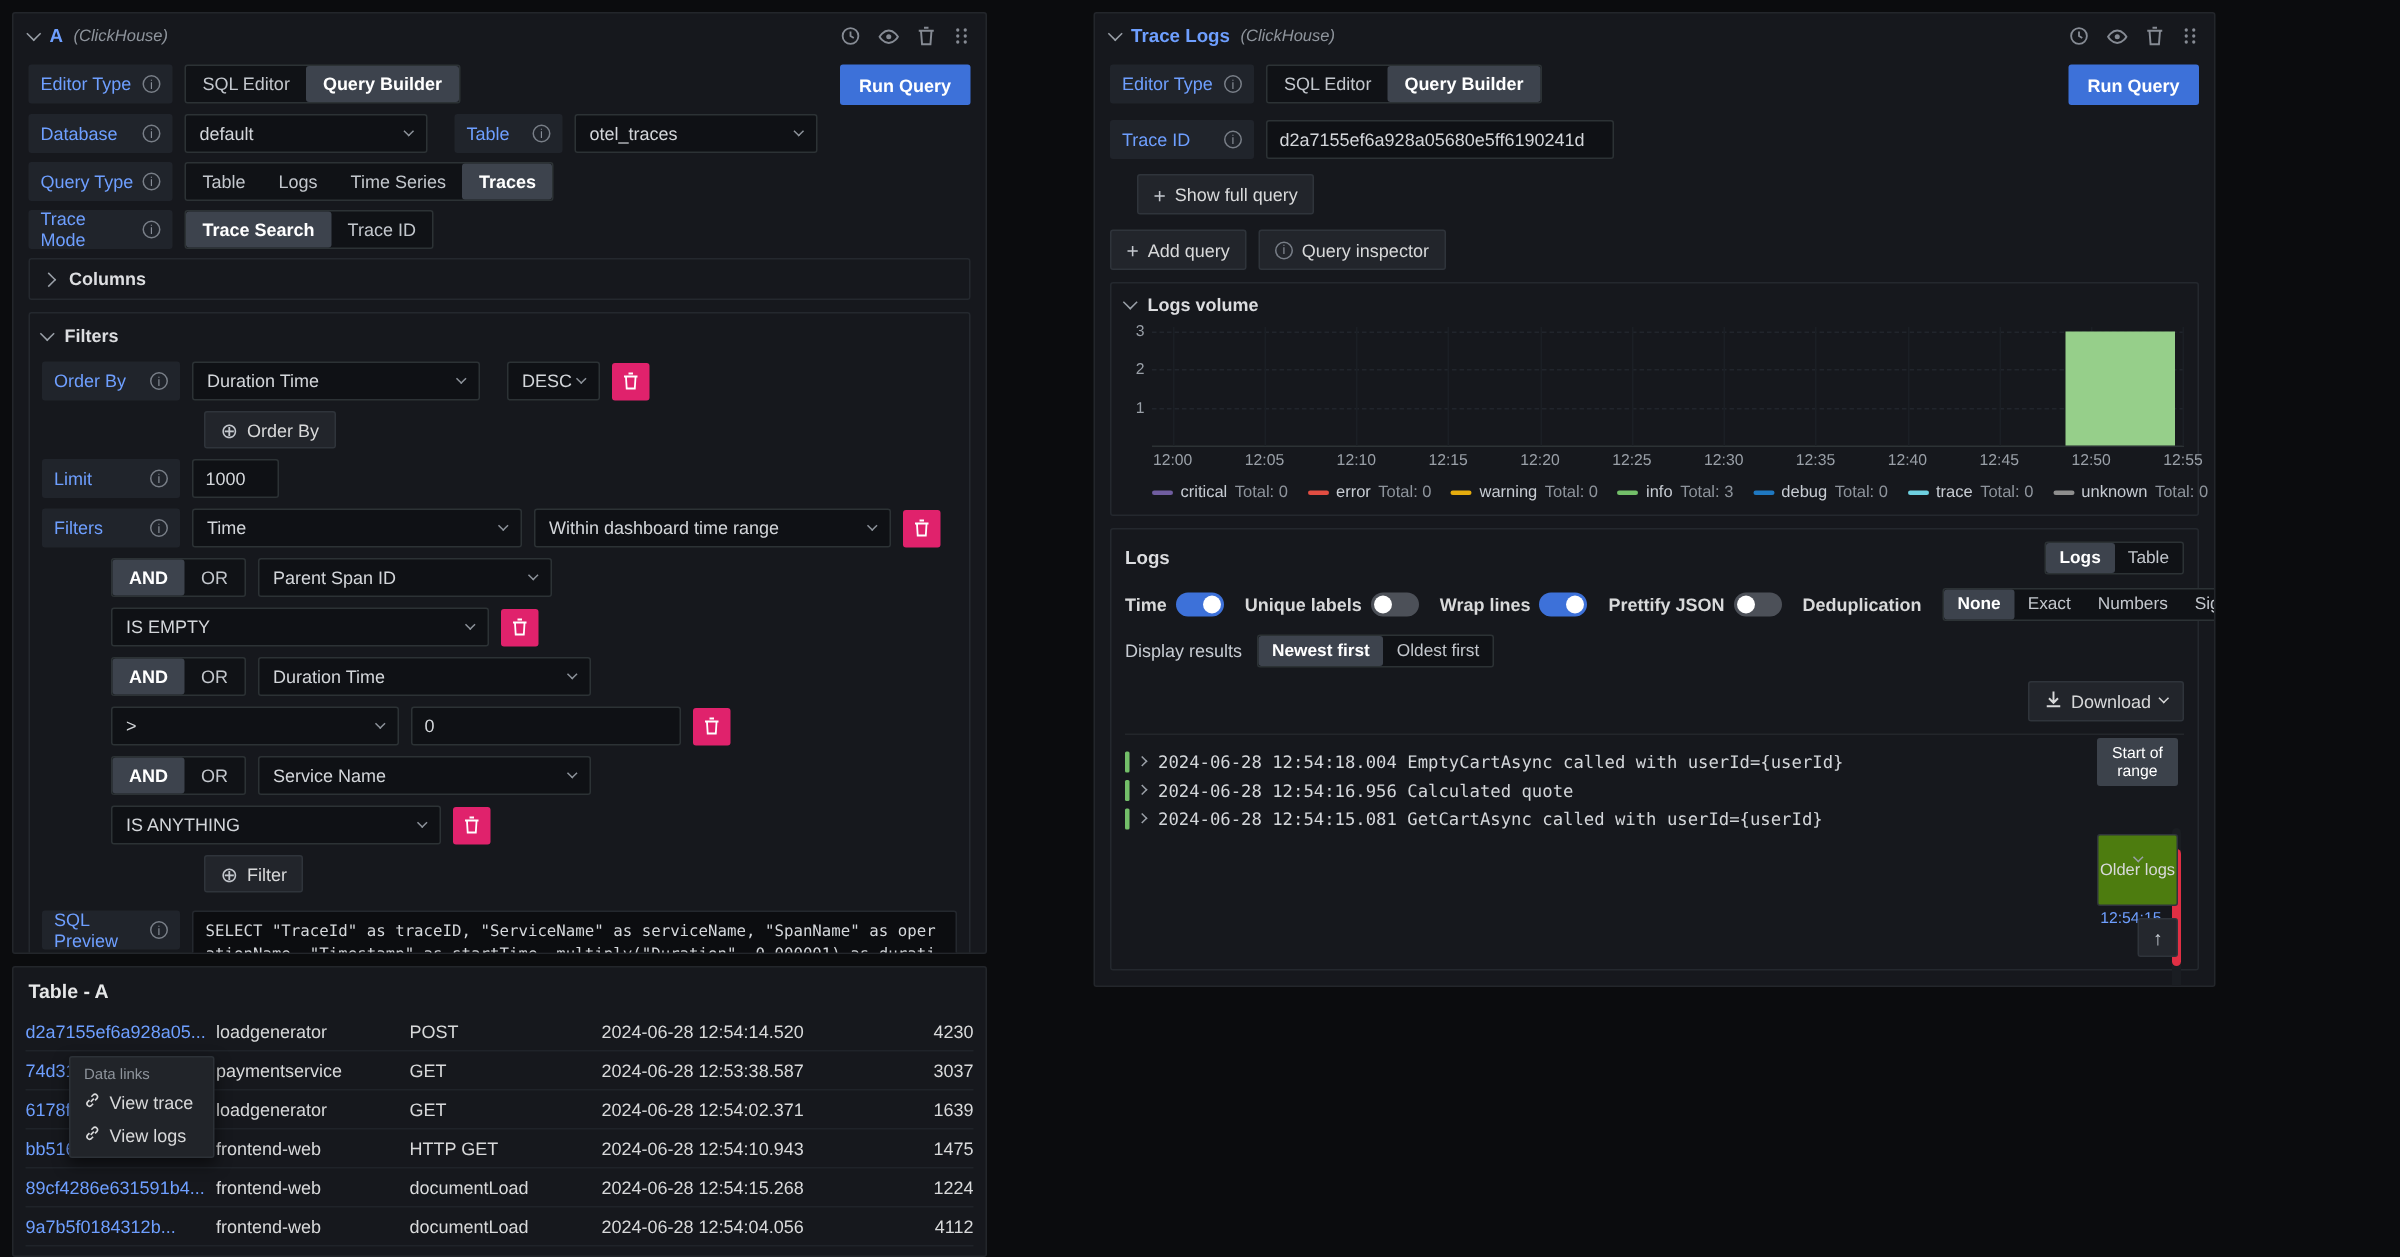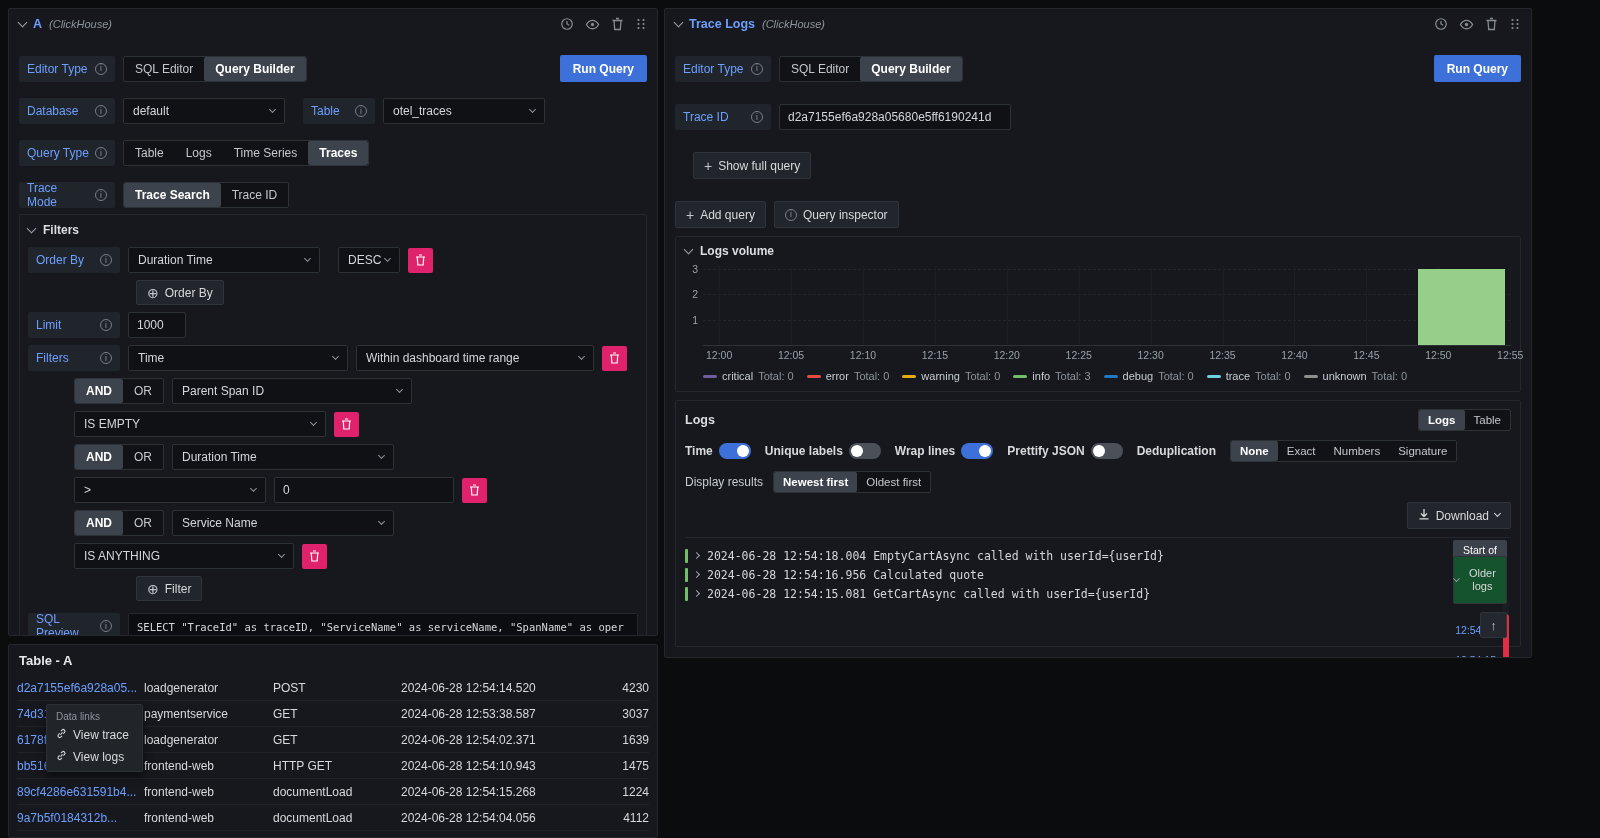--- a/index.html
+++ b/index.html
@@ -9,21 +9,21 @@
   .phead{display:flex;align-items:center;height:30px;padding:0 10px;gap:7px}
   .ptitle{color:#6e9fff;font-weight:700;font-size:12.5px}
   .ptitle.white{color:#e6e7e8;font-size:13px}
   .pds{color:#8e949c;font-style:italic;font-size:11px}
   .picons{margin-left:auto;display:flex;gap:11px;align-items:center;color:#868b94}
   .picons svg{display:block}
   .chev{display:inline-block;width:7px;height:7px;border-right:1.5px solid currentColor;border-bottom:1.5px solid currentColor;transform:rotate(45deg);margin-top:-4px}
   .chev.right{transform:rotate(-45deg);margin-top:0;margin-right:2px}
   .chev.sm{width:5px;height:5px;border-width:1px}
   .chev.dim{color:#9aa0a8}
-  .qrow{display:flex;align-items:center;gap:8px;margin:16px 10px 6px}
+  .qrow{display:flex;align-items:flex-start;gap:8px;margin:4px 10px 6px}
   .spacer{flex:1}
   .flabel{display:inline-flex;align-items:center;justify-content:space-between;background:#20242b;color:#6e9fff;height:26px;padding:0 8px;border-radius:2px;flex:none}
   .w96{width:96px}.w92{width:92px}.w72{width:72px}
   .info{width:12px;height:12px;border-radius:50%;border:1px solid #787e87;color:#8b919a;font-size:8.5px;display:inline-flex;align-items:center;justify-content:center;line-height:1;flex:none;margin-left:6px}
   .seg{display:inline-flex;align-items:stretch;background:#101216;border:1px solid #2c3235;border-radius:2px;height:26px;flex:none}
   .seg .opt{display:flex;align-items:center;padding:0 11px;color:#c3c7cd;cursor:pointer;white-space:nowrap}
   .seg .opt.active{background:#3d434d;color:#fff;font-weight:600;border-radius:2px}
   .seg.small{height:22px}
   .seg.small .opt{padding:0 9px;font-size:11.5px}
   .btn-primary{display:inline-flex;align-items:center;justify-content:center;height:27px;padding:0 13px;border:none;border-radius:2px;color:#fff;font-weight:600;font-size:12px;font-family:inherit;cursor:pointer;flex:none}
@@ -83,21 +83,21 @@
   .dimlbl{color:#c7ccd3}
   .dlrow{display:flex;justify-content:flex-end;margin-top:9px}
   .lglist{position:relative;flex:1;margin-top:8px;border-top:1px solid #23262b;padding-top:8px;min-height:0}
   .logline{display:flex;align-items:center;gap:6px;height:19px;cursor:pointer}
   .lbar{width:3px;height:14px;border-radius:1px;flex:none}
   .ltext{font-family:"DejaVu Sans Mono",monospace;font-size:11.5px;color:#d3d6da;white-space:nowrap}
   .sor{position:absolute;top:2px;right:4px;width:54px;background:#3c424b;border-radius:2px;color:#fff;font-size:10.5px;text-align:center;padding:4px 5px;line-height:12px}
   .rtime{position:absolute;right:15px;color:#6e9fff;font-size:10.5px}
   .sbtrack{position:absolute;right:2px;top:62px;width:6px;height:122px;background:#1a1d22;border-radius:3px;cursor:pointer}
   .sbthumb{position:absolute;left:0;top:14px;width:6px;height:78px;border-radius:3px}
-  .older{position:absolute;right:4px;bottom:34px;width:54px;height:48px;background:#14532d;border:1px solid #2f343b;border-radius:2px;color:#d8d9da;font-size:11px;line-height:13px;cursor:pointer;display:flex;align-items:center;justify-content:center;gap:0;font-family:inherit}
+  .older{position:absolute;right:4px;bottom:34px;width:54px;height:48px;background:#4d7c0f;border:1px solid #2f343b;border-radius:2px;color:#d8d9da;font-size:11px;line-height:13px;cursor:pointer;display:flex;flex-direction:column;align-items:center;justify-content:center;gap:0;font-family:inherit}
   .upbtn{position:absolute;right:4px;bottom:0;width:27px;height:26px;background:#24272d;border:1px solid #2f343b;border-radius:2px;color:#c7ccd3;font-size:13px;cursor:pointer;font-family:inherit}
 </style>
 </head>
 <body>
 
 <div class="panel" style="left:8px;top:8px;width:650px;height:628px">
   <div class="phead">
     <span class="chev dim"></span>
     <span class="ptitle">A</span>
     <span class="pds">(ClickHouse)</span>
@@ -181,20 +181,24 @@
     <span class="flabel w96">
         <span>Trace Mode</span>
         <span class="info">i</span>
       </span>
     <span class="seg">
       <span class="opt active">Trace Search</span>
       <span class="opt">Trace ID</span>
     </span>
   </div>
 
+  <div class="cbox">
+    <span class="chev right dim"></span>
+    <span class="sect">Columns</span>
+  </div>
 
   <div class="fbox">
     <div class="fhead">
       <span class="chev dim"></span>
       <span class="sect">Filters</span>
     </div>
 
     <div class="frow">
       <span class="flabel w92">
           <span>Order By</span>
@@ -248,21 +252,21 @@
             <path d="M1 3h9M4 1h3M2.3 3l.5 8h5.4l.5-8"></path>
           </svg>
         </button>
     </div>
 
     <div class="frow ind">
       <span class="seg">
         <span class="opt active">AND</span>
         <span class="opt">OR</span>
       </span>
-      <span class="select" style="width:240px">
+      <span class="select" style="width:196px">
           <span>Parent Span ID</span>
           <span class="chev sm"></span>
         </span>
     </div>
     <div class="frow ind">
       <span class="select" style="width:252px">
           <span>IS EMPTY</span>
           <span class="chev sm"></span>
         </span>
       <button class="del" style="background: rgb(224, 34, 108);">
@@ -393,21 +397,21 @@
     </div>
     <div class="ctxitem">
       <span><svg width="11" height="11" viewBox="0 0 16 16" fill="none" stroke="currentColor" stroke-width="1.6">
             <path d="M6.5 9.5 9.5 6.5M7.2 4.6l1.9-1.9a2.5 2.5 0 0 1 3.5 3.5l-1.9 1.9M8.8 11.4l-1.9 1.9a2.5 2.5 0 0 1-3.5-3.5l1.9-1.9"></path>
           </svg></span>
       <span>View logs</span>
     </div>
   </div>
 </div>
 
-<div class="panel rpanel" style="left:664px;top:8px;width:868px;height:650px">
+<div class="panel rpanel" style="left:729px;top:8px;width:748px;height:650px">
   <div class="phead">
     <span class="chev dim"></span>
     <span class="ptitle">Trace Logs</span>
     <span class="pds">(ClickHouse)</span>
     <span class="picons">
       <span>
           <svg width="14" height="14" viewBox="0 0 16 16" fill="none" stroke="currentColor" stroke-width="1.4">
             <circle cx="8" cy="8" r="6"></circle>
             <path d="M8 4.5V8l2.5 1.5"></path>
           </svg>

